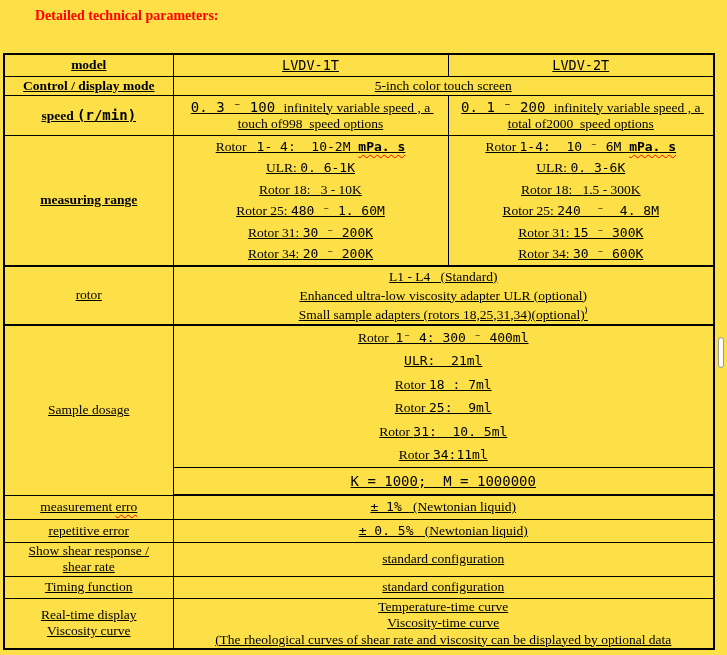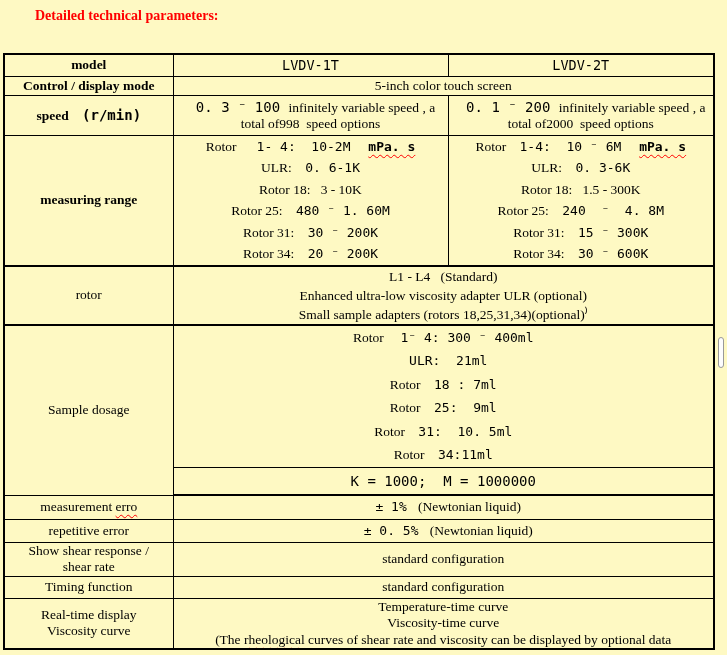--- a/index.html
+++ b/index.html
@@ -1,29 +1,29 @@
 <!DOCTYPE html>
 <html><head>
 <meta charset="utf-8">
 <style>
   html,body{margin:0;padding:0;background:#fff;}
-  .page{position:relative;width:727px;height:655px;background:#fef9c3;color:#000;
+  .page{position:relative;width:727px;height:655px;background:#fde047;color:#000;
         font-family:"Liberation Serif",serif;overflow:hidden;}
   .title{position:absolute;left:35px;top:8px;font-size:14px;font-weight:bold;color:#ff0000;
          font-family:"Liberation Serif",serif;}
   table.spec{position:absolute;left:3px;top:53px;width:710px;border-collapse:collapse;
              table-layout:fixed;border:2px solid #000;}
   table.spec td{border:1px solid #000;text-align:center;vertical-align:middle;padding:0 2px;
-                overflow:hidden;font-size:13.5px;}
+                overflow:hidden;font-size:13.5px;text-decoration:underline;}
   tr.thick-b > td{border-bottom:2px solid #000;}
   .lbl{font-family:"Liberation Serif",serif;}
   .bold{font-weight:bold;font-size:14px;}
   .hdr{font-family:"DejaVu Sans Mono",monospace;font-size:17px;}
   .sf{font-family:"Liberation Serif",serif;}
-  .mn{font-family:"DejaVu Sans Mono",monospace;font-size:13px;margin-left:10px;}
+  .mn{font-family:"DejaVu Sans Mono",monospace;font-size:13px;}
   .b{font-weight:bold;}
   .sq{text-decoration-line:underline;text-decoration-style:wavy;text-decoration-color:#ff0000;
       text-decoration-thickness:1px;text-underline-offset:3px;text-align:right;}
   .val{white-space:pre-wrap;}
   .m-line{white-space:pre;line-height:21.5px;}
   .d-line{white-space:pre;line-height:23.5px;}
   .r-line{white-space:pre;line-height:19px;font-size:13.5px;}
   .rt-line{white-space:pre-wrap;line-height:16.5px;font-size:13.5px;}
   .lbl2{line-height:16px;}
   .scroll-thumb{position:absolute;left:718px;top:337px;width:4px;height:29px;
@@ -50,21 +50,21 @@
       <td class="hdr">LVDV-2T</td>
     </tr>
 
     <tr style="height:19px">
       <td class="lbl bold">Control / display mode</td>
       <td colspan="2" class="sf val">5-inch color touch screen</td>
     </tr>
 
     <tr style="height:40px">
       <td class="lbl bold"><span>speed </span><span class="mn b" style="font-size:14px">(r/min)</span></td>
-      <td class="val"><span class="mn" style="font-size:14px">0. 3 ⁻ 100 </span><span class="sf">infinitely variable speed , a total of998  speed options</span></td>
+      <td class="val"><span class="mn" style="font-size:14px">0. 3 ⁻ 100 </span><span class="sf">infinitely variable speed , a touch of998  speed options</span></td>
       <td class="val"><span class="mn" style="font-size:14px">0. 1 ⁻ 200 </span><span class="sf">infinitely variable speed , a total of2000  speed options</span></td>
     </tr>
 
     <tr class="thick-b" style="height:130px">
       <td class="lbl bold">measuring range</td>
       <td>
         <div class="m-line"><span class="sf">Rotor   </span><span class="mn">1- 4:  10-2M </span><span class="mn b sq">mPa. s</span></div>
         <div class="m-line"><span class="sf">ULR: </span><span class="mn">0. 6-1K</span></div>
         <div class="m-line"><span class="sf">Rotor 18:   </span><span class="sf">3 - 10K</span></div>
         <div class="m-line"><span class="sf">Rotor 25: </span><span class="mn">480 ⁻ 1. 60M</span></div>

